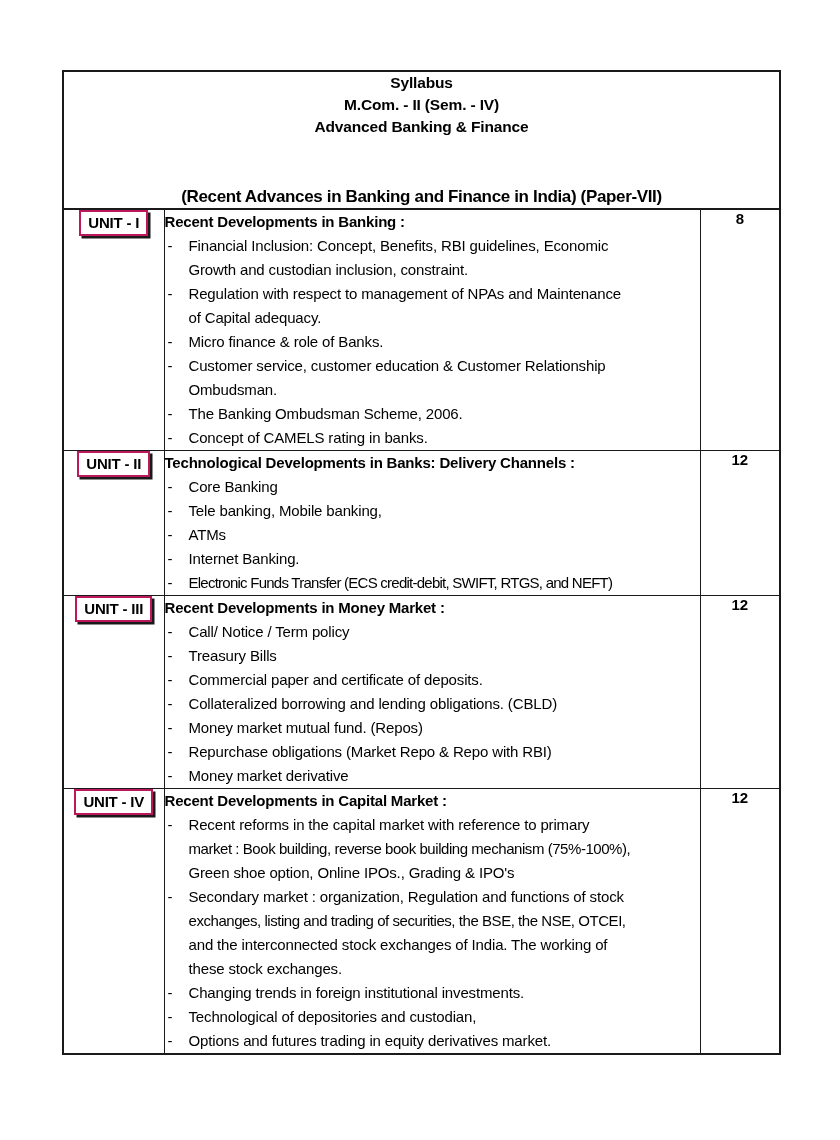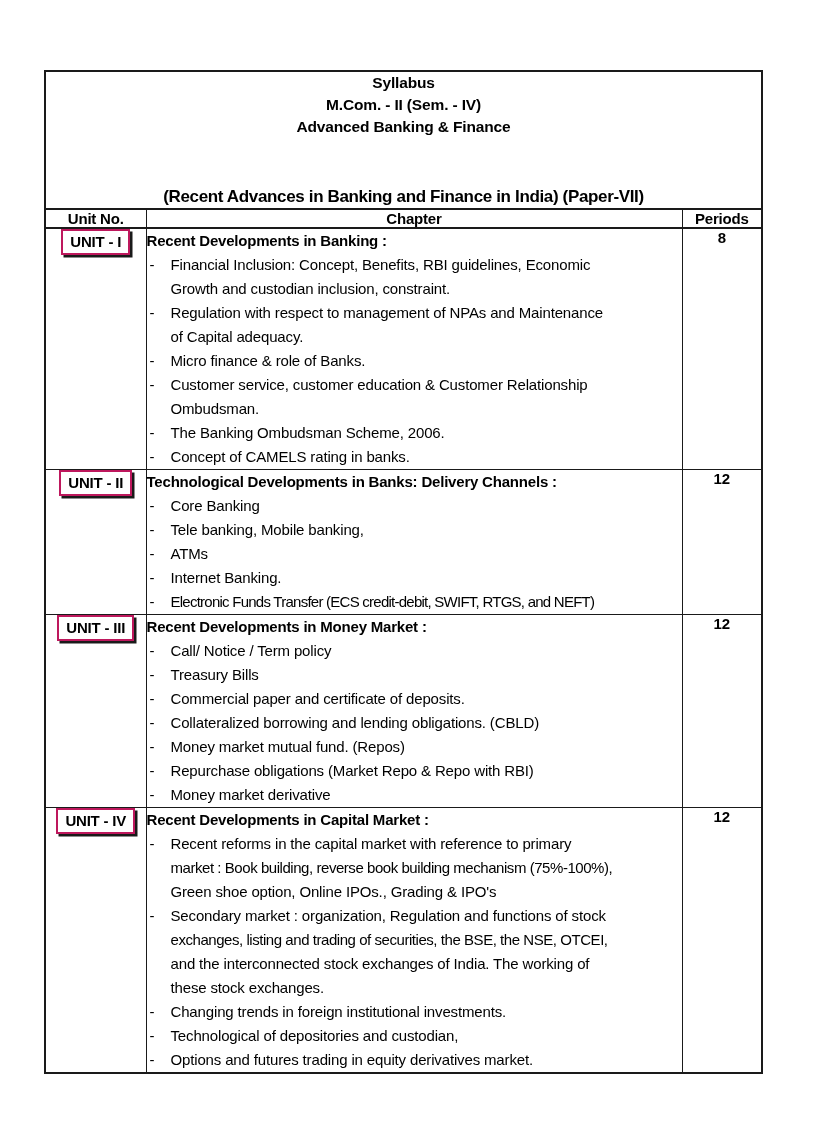--- a/index.html
+++ b/index.html
@@ -19,21 +19,21 @@
 
   
   .page {
     position: absolute;
     left: 0; top: 0;
     width: 840px; height: 1140px;
   }
 
   .syllabus-table {
     position: absolute;
-    left: 44px;
+    left: 62px;
     top: 70px;
     width: 717px;
     border-collapse: collapse;
     table-layout: fixed;
     border: 2px solid #1a1a1a;
   }
   .syllabus-table td {
     border: 1px solid #1a1a1a;
     vertical-align: top;
     padding: 0;
@@ -177,25 +177,20 @@
 
       <tr>
         <td class="title-cell" colspan="3">
           <div class="title-line">Syllabus</div>
           <div class="title-line">M.Com. - II (Sem. - IV)</div>
           <div class="title-line">Advanced Banking &amp; Finance</div>
           <div class="title-line wide">(Recent Advances in Banking and Finance in India) (Paper-VII)</div>
         </td>
       </tr>
 
-      <tr>
-        <td class="colhead">Unit No.</td>
-        <td class="colhead">Chapter</td>
-        <td class="colhead">Periods</td>
-      </tr>
 
       <tr>
         <td class="unit-cell">
           <span class="unit-box">UNIT - I</span>
         </td>
         <td class="chapter-cell">
           <div class="chapter-heading">Recent Developments in Banking :</div>
           <ul class="bullets">
             <li>
               <span class="dash">-</span>

